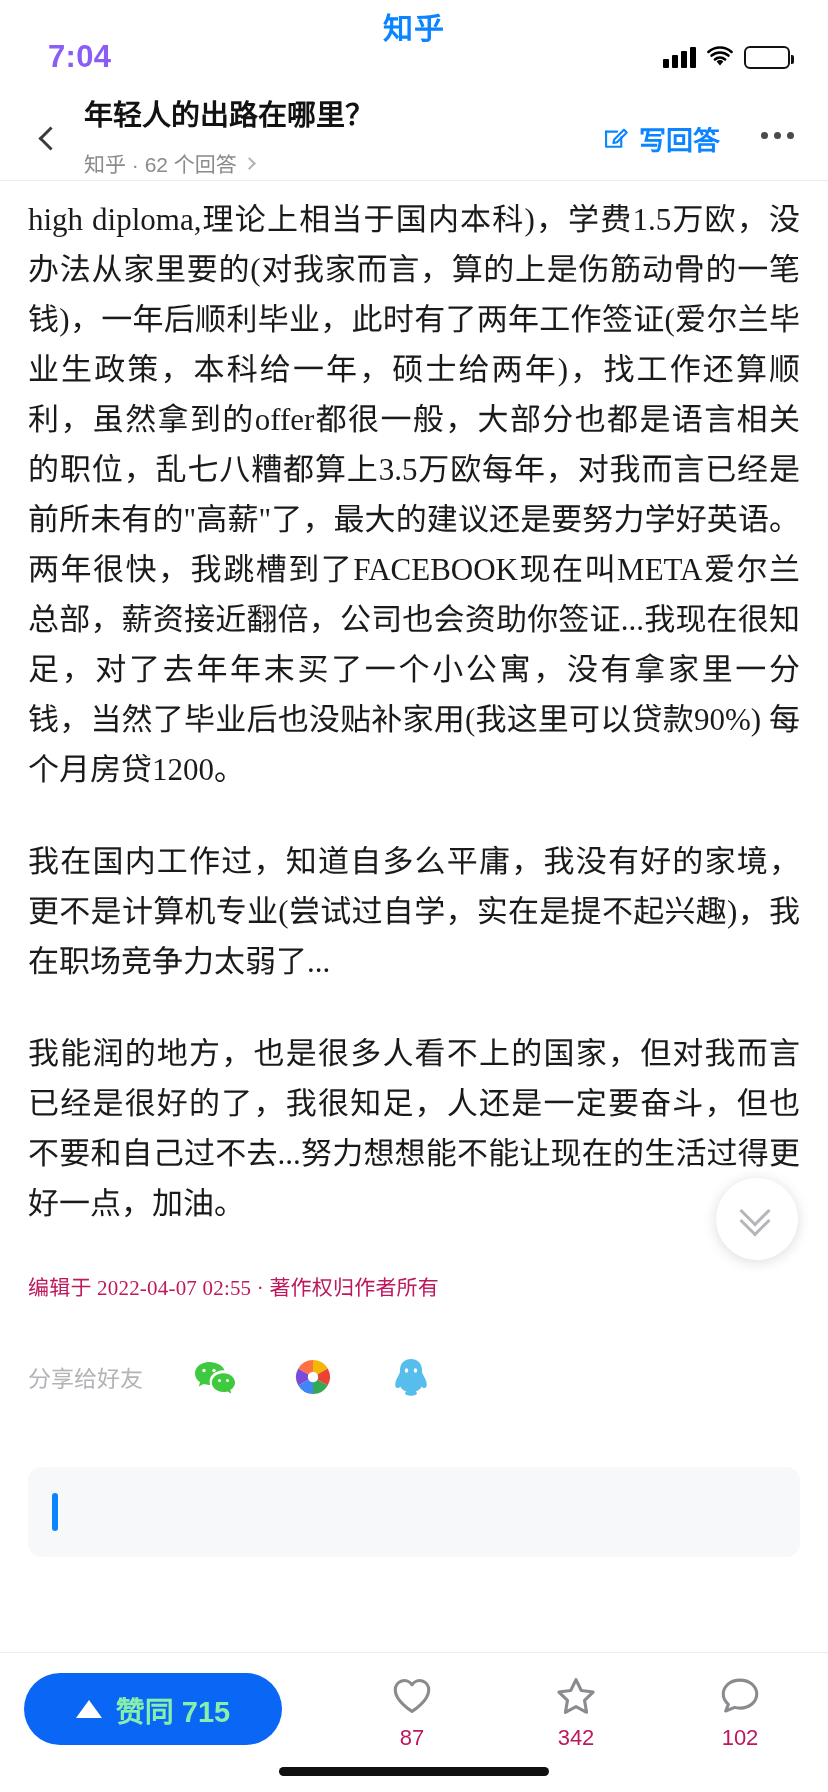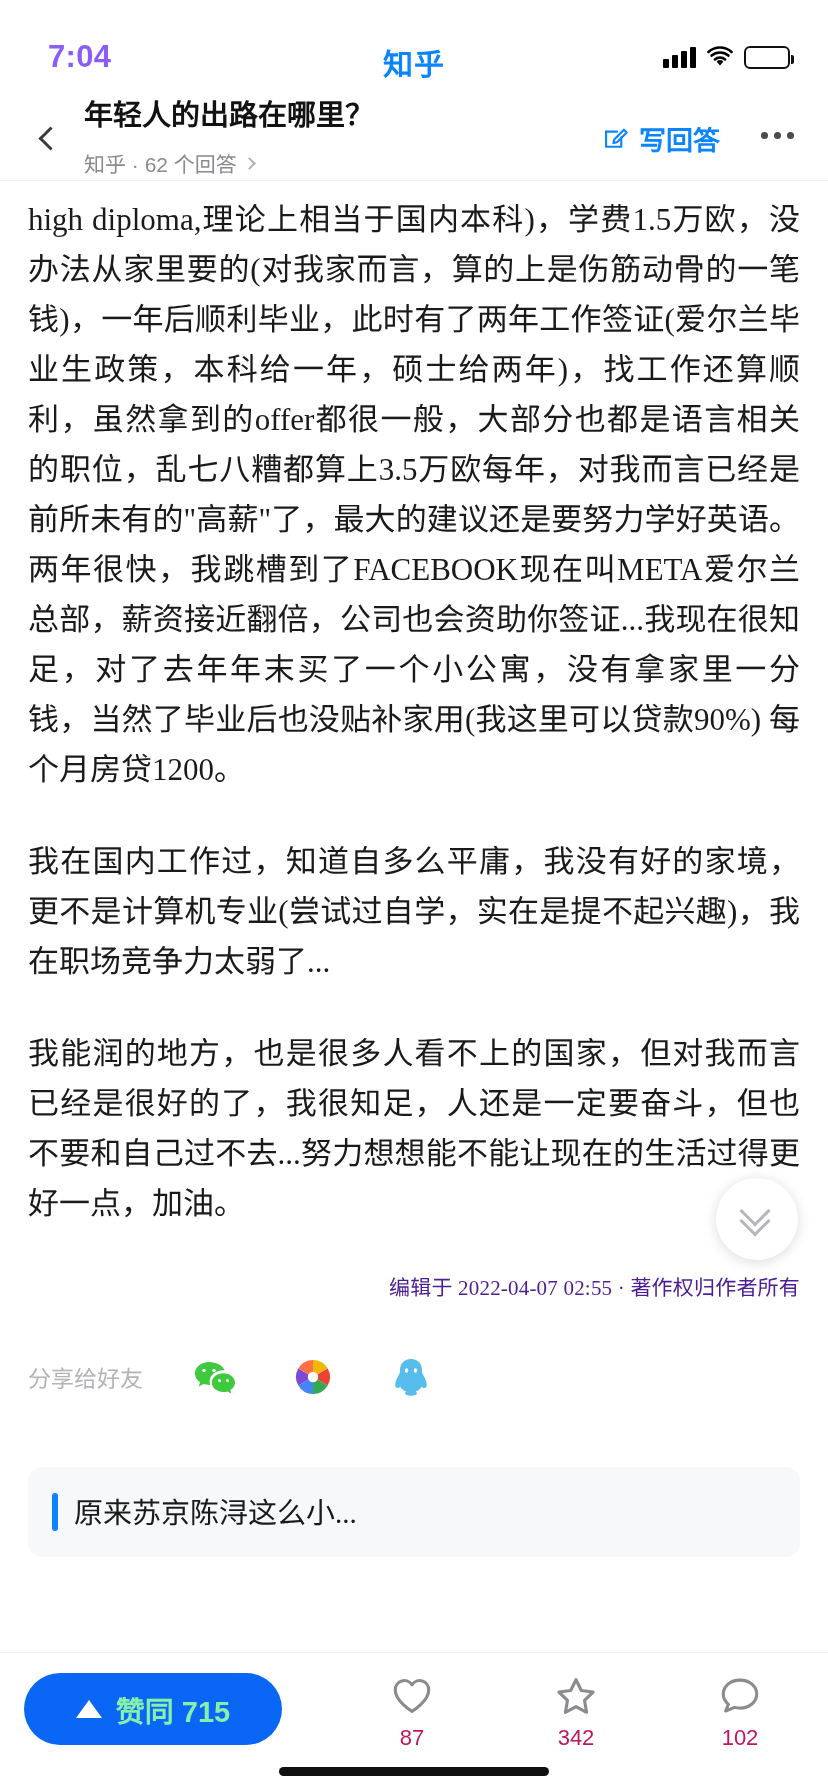--- a/index.html
+++ b/index.html
@@ -19,21 +19,20 @@
 
   
   .brand-line {
     position: absolute;
     top: 4px; left: 0; right: 0;
     text-align: center;
     font-size: 30px;
     font-weight: 700;
     color: #0a84ff;
     letter-spacing: 1px;
-    margin-top: 36px;
   }
 
   
   .status-bar {
     position: absolute;
     top: 0; left: 0; right: 0;
     height: 96px;
     display: flex;
     align-items: center;
     justify-content: space-between;
@@ -205,24 +204,23 @@
     letter-spacing: 0px;
     text-align: justify;
     margin: 0 0 42px 0;
     word-break: break-word;
   }
   .para.first {
     margin-top: 4px;
   }
   .meta-line {
     font-size: 21px;
-    color: #4c1d95;
+    color: #be185d;
     margin: 10px 0 0 0;
     letter-spacing: 0.2px;
-    text-align: right;
   }
   .share-row {
     display: flex;
     align-items: center;
     gap: 46px;
     margin-top: 50px;
     padding-bottom: 8px;
   }
   .share-label {
     font-size: 23px;
@@ -446,21 +444,20 @@
           <svg width="52" height="52" viewBox="0 0 52 52" aria-hidden="true">
             <path d="M26 8c-6.4 0-11 4.6-11 10.6 0 1.5.1 2.6-.4 3.7-1.9 4-4.4 7.7-4.4 11.4 0 2 1 3.3 2.4 3.3 1 0 1.9-.6 2.7-1.6 1 2.4 3.3 4.2 6.1 5-.8.5-1.3 1.1-1.3 1.8 0 1.4 2.6 2.5 5.9 2.5s5.9-1.1 5.9-2.5c0-.7-.5-1.3-1.3-1.8 2.8-.8 5.1-2.6 6.1-5 .8 1 1.7 1.6 2.7 1.6 1.4 0 2.4-1.3 2.4-3.3 0-3.7-2.5-7.4-4.4-11.4-.5-1.1-.4-2.2-.4-3.7C37 12.6 32.4 8 26 8z" fill="#56bdec"></path>
             <ellipse cx="21.5" cy="19.5" rx="1.7" ry="2.3" fill="#ffffff"></ellipse>
             <ellipse cx="30.5" cy="19.5" rx="1.7" ry="2.3" fill="#ffffff"></ellipse>
           </svg>
         </span>
       </div>
 
       <div class="promo-card">
         <span class="promo-bar"></span>
-        <span class="promo-text">原来苏京陈浔这么小...</span>
       </div>
     </div>
   </div>
 
   <div class="fab-collapse">
     <span class="dchev">
       <i></i>
         <i></i>
     </span>
   </div>

